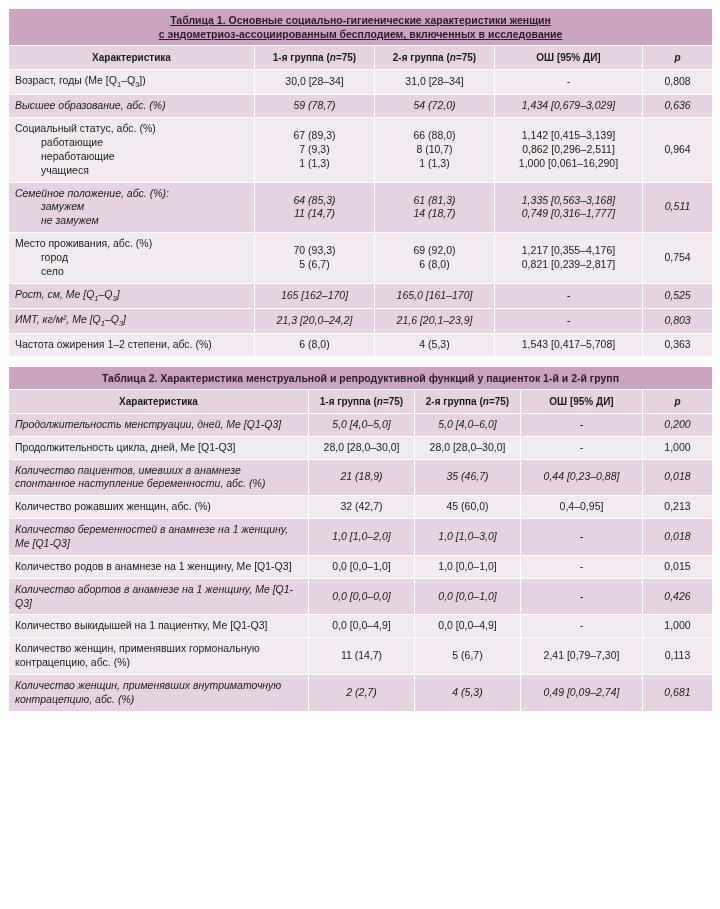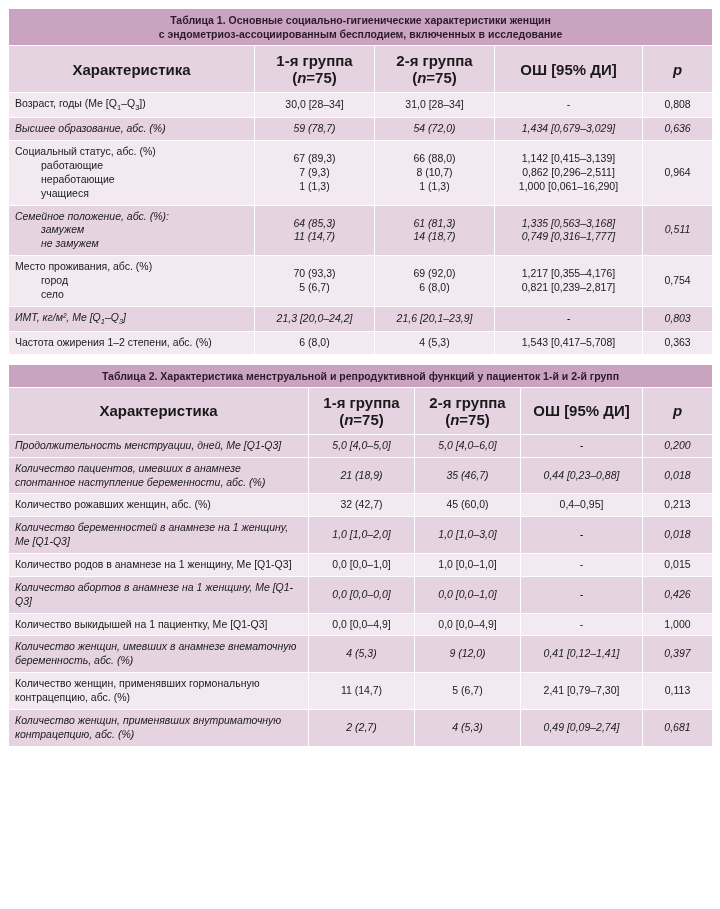--- a/index.html
+++ b/index.html
@@ -25,32 +25,32 @@
   .caption {
     background: #c9a3c0;
     color: #2b1a29;
     font-weight: bold;
     font-size: 11.5px;
     text-align: center;
     padding: 6px 10px 7px 10px;
     line-height: 1.35;
     border: 1px solid #ffffff;
   }
-  .caption .cap-line { display: block; }
+  .caption .cap-line { display: block; text-decoration: underline; }
   .tbl th, .tbl td {
     border: 1px solid #ffffff;
     font-size: 10.5px;
     padding: 4px 6px;
     vertical-align: middle;
   }
   .hdr th {
     background: #e6d3e2;
     font-weight: bold;
     text-align: center;
-    font-size: 15px;
+    font-size: 10px;
     padding: 6px 4px;
   }
   td.lbl {
     text-align: left;
     line-height: 1.32;
     margin-top: 24px;
   }
   td.num {
     text-align: center;
     line-height: 1.32;
@@ -176,20 +176,27 @@
             <span class="nowrapline">69 (92,0)</span>
             <span class="nowrapline">6 (8,0)</span>
           </td>
         <td class="num multiline">
             <span class="nowrapline">1,217 [0,355–4,176]</span>
             <span class="nowrapline">0,821 [0,239–2,817]</span>
           </td>
         <td class="num">0,754</td>
       </tr>
       <tr class="row-b">
+        <td class="lbl">Рост, см, Ме [Q<sub>1</sub>–Q<sub>3</sub>]</td>
+        <td class="num">165 [162–170]</td>
+        <td class="num">165,0 [161–170]</td>
+        <td class="num">-</td>
+        <td class="num">0,525</td>
+      </tr>
+      <tr class="row-b">
         <td class="lbl">ИМТ, кг/м², Ме [Q<sub>1</sub>–Q<sub>3</sub>]</td>
         <td class="num">21,3 [20,0–24,2]</td>
         <td class="num">21,6 [20,1–23,9]</td>
         <td class="num">-</td>
         <td class="num">0,803</td>
       </tr>
       <tr class="row-a">
         <td class="lbl">Частота ожирения 1–2 степени, абс. (%)</td>
         <td class="num">6 (8,0)</td>
         <td class="num">4 (5,3)</td>
@@ -221,20 +228,27 @@
         <th class="italic">p</th>
       </tr>
 
       <tr class="row-b">
         <td class="lbl">Продолжительность менструации, дней, Ме [Q1-Q3]</td>
         <td class="num">5,0 [4,0–5,0]</td>
         <td class="num">5,0 [4,0–6,0]</td>
         <td class="num">-</td>
         <td class="num">0,200</td>
       </tr>
+      <tr class="row-a">
+        <td class="lbl">Продолжительность цикла, дней, Ме [Q1-Q3]</td>
+        <td class="num">28,0 [28,0–30,0]</td>
+        <td class="num">28,0 [28,0–30,0]</td>
+        <td class="num">-</td>
+        <td class="num">1,000</td>
+      </tr>
       <tr class="row-b">
         <td class="lbl">Количество пациентов, имевших в анамнезе спонтанное наступление беременности, абс. (%)</td>
         <td class="num">21 (18,9)</td>
         <td class="num">35 (46,7)</td>
         <td class="num">0,44 [0,23–0,88]</td>
         <td class="num">0,018</td>
       </tr>
       <tr class="row-a">
         <td class="lbl">Количество рожавших женщин, абс. (%)</td>
         <td class="num">32 (42,7)</td>
@@ -263,27 +277,20 @@
         <td class="num">-</td>
         <td class="num">0,426</td>
       </tr>
       <tr class="row-a">
         <td class="lbl">Количество выкидышей на 1 пациентку, Ме [Q1-Q3]</td>
         <td class="num">0,0 [0,0–4,9]</td>
         <td class="num">0,0 [0,0–4,9]</td>
         <td class="num">-</td>
         <td class="num">1,000</td>
       </tr>
-      <tr class="row-b">
-        <td class="lbl multiline">Количество женщин, имевших в анамнезе внематочную беременность, абс. (%)</td>
-        <td class="num">4 (5,3)</td>
-        <td class="num">9 (12,0)</td>
-        <td class="num">0,41 [0,12–1,41]</td>
-        <td class="num">0,397</td>
-      </tr>
       <tr class="row-a">
         <td class="lbl multiline">Количество женщин, применявших гормональную контрацепцию, абс. (%)</td>
         <td class="num">11 (14,7)</td>
         <td class="num">5 (6,7)</td>
         <td class="num">2,41 [0,79–7,30]</td>
         <td class="num">0,113</td>
       </tr>
       <tr class="row-b">
         <td class="lbl multiline">Количество женщин, применявших внутриматочную контрацепцию, абс. (%)</td>
         <td class="num">2 (2,7)</td>

